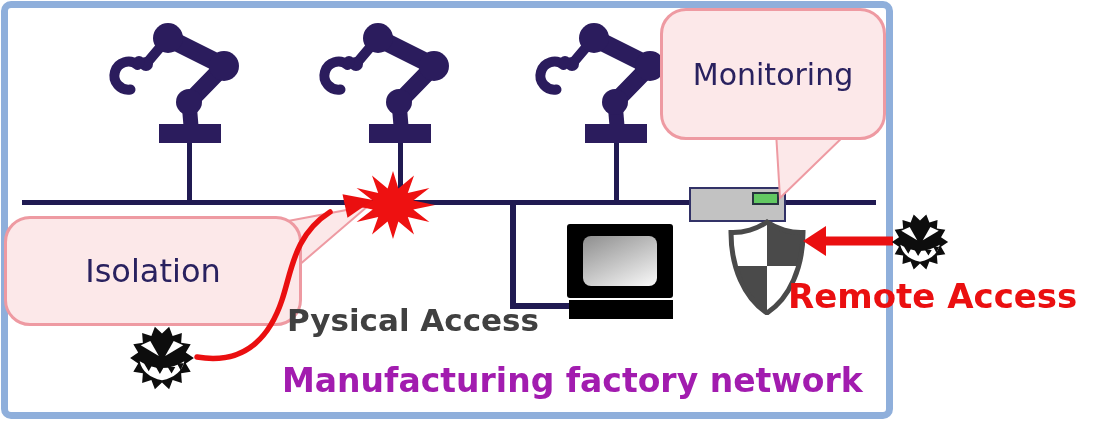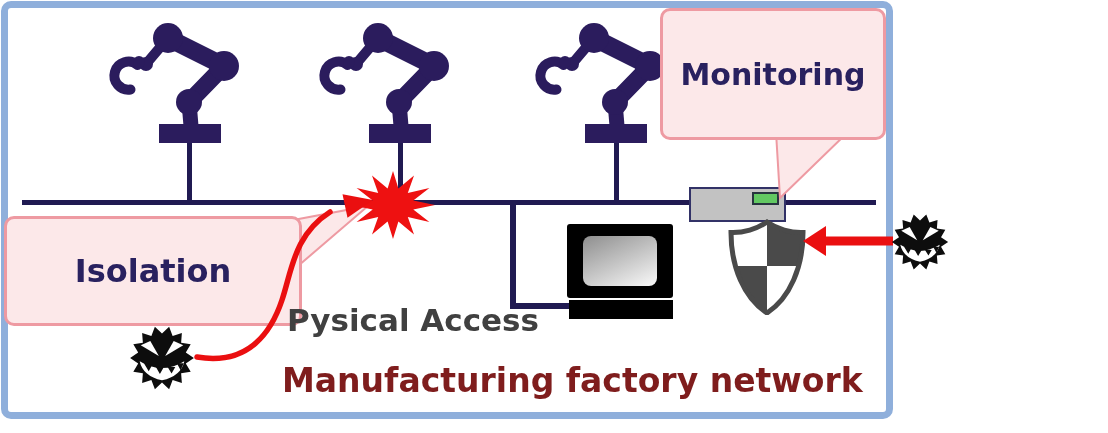--- a/index.html
+++ b/index.html
@@ -16,31 +16,31 @@
   .device{left:689px;top:187px;width:93px;height:31px;background:#c2c2c2;border:2px solid #323267;}
   .led{position:absolute;left:61px;top:3px;width:23px;height:9px;background:#62c862;border:2px solid #27343f;}
 
   
   .monitor{left:567px;top:224px;width:106px;height:74px;background:#000;border-radius:3px;}
   .screen{position:absolute;left:16px;top:12px;width:74px;height:50px;border-radius:8px;
           background:linear-gradient(155deg,#8e8e8e 0%,#c9c9c9 55%,#fafafa 100%);}
   .keyboard{left:569px;top:300px;width:104px;height:19px;background:#000;}
 
   
-  .bubble{background:#fce8e9;border:3px solid #ee9aa2;border-radius:10px;
+  .bubble{background:#fce8e9;border:3px solid #ee9aa2;border-radius:26px;
           display:flex;align-items:center;justify-content:center;
-          color:#29215f;font-weight:bold;text-align:center;line-height:1.5;}
+          color:#29215f;font-weight:normal;text-align:center;line-height:1.5;}
   .bubble-monitoring{left:660px;top:8px;width:220px;height:126px;font-size:30px;}
   .bubble-detection{left:4px;top:216px;width:292px;height:104px;font-size:32px;}
 
   
   .lbl{position:absolute;font-weight:bold;white-space:nowrap;}
   .lbl-physical{left:287px;top:302px;font-size:31px;color:#404040;}
   .lbl-remote{left:788px;top:276px;font-size:34px;color:#ea0f10;}
-  .lbl-caption{left:282px;top:361px;font-size:33px;color:#7f1d1d;}
+  .lbl-caption{left:282px;top:361px;font-size:33px;color:#a21caf;}
 </style>
 </head>
 <body>
 
 <div class="stage">
 
   <svg width="0" height="0" style="position:absolute">
     <defs>
       <g id="robotArm">
         <g stroke="#2b1c5d" fill="none" stroke-linecap="round">
@@ -146,15 +146,16 @@
   </svg>
 
   <svg class="abs" style="left:128px;top:324px" width="68" height="68" viewBox="0 0 64 64">
       <use href="#malwareBug"></use>
     </svg>
   <svg class="abs" style="left:890px;top:212px" width="60" height="60" viewBox="0 0 64 64">
       <use href="#malwareBug"></use>
     </svg>
 
   <div class="lbl lbl-physical">Pysical Access</div>
+  <div class="lbl lbl-remote">Remote Access</div>
   <div class="lbl lbl-caption">Manufacturing factory network</div>
 
 </div>
 
 </body></html>

